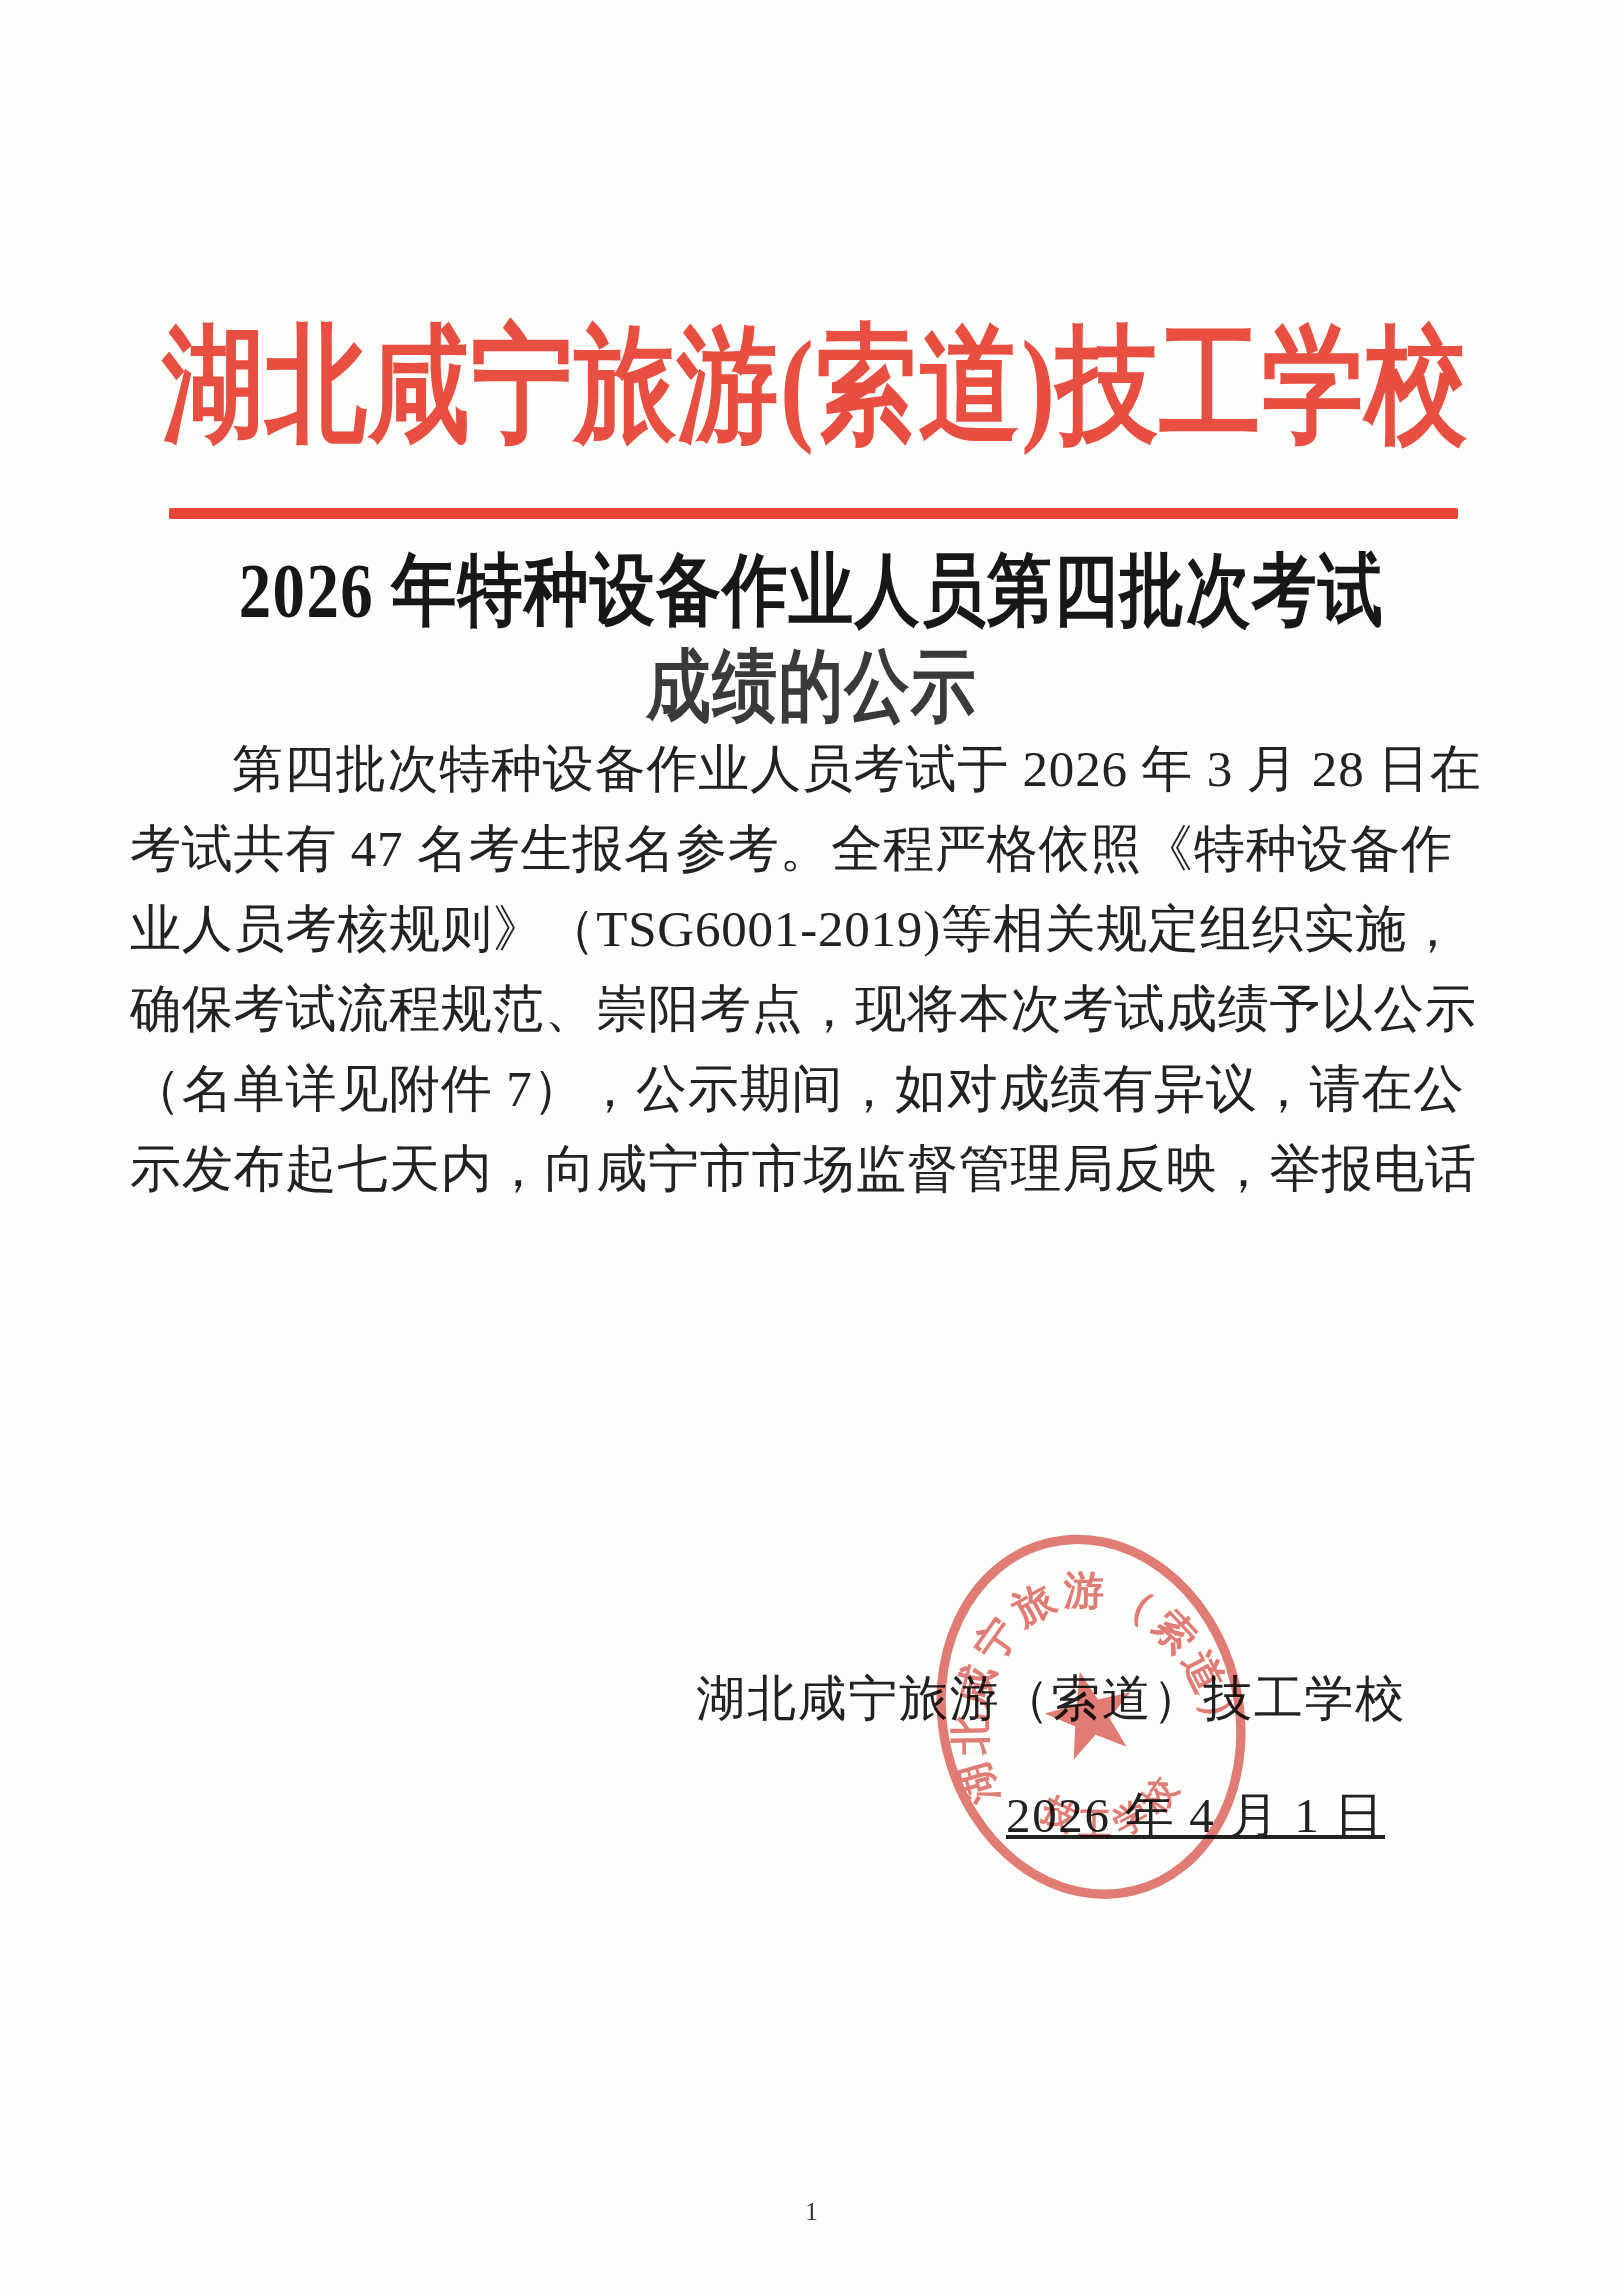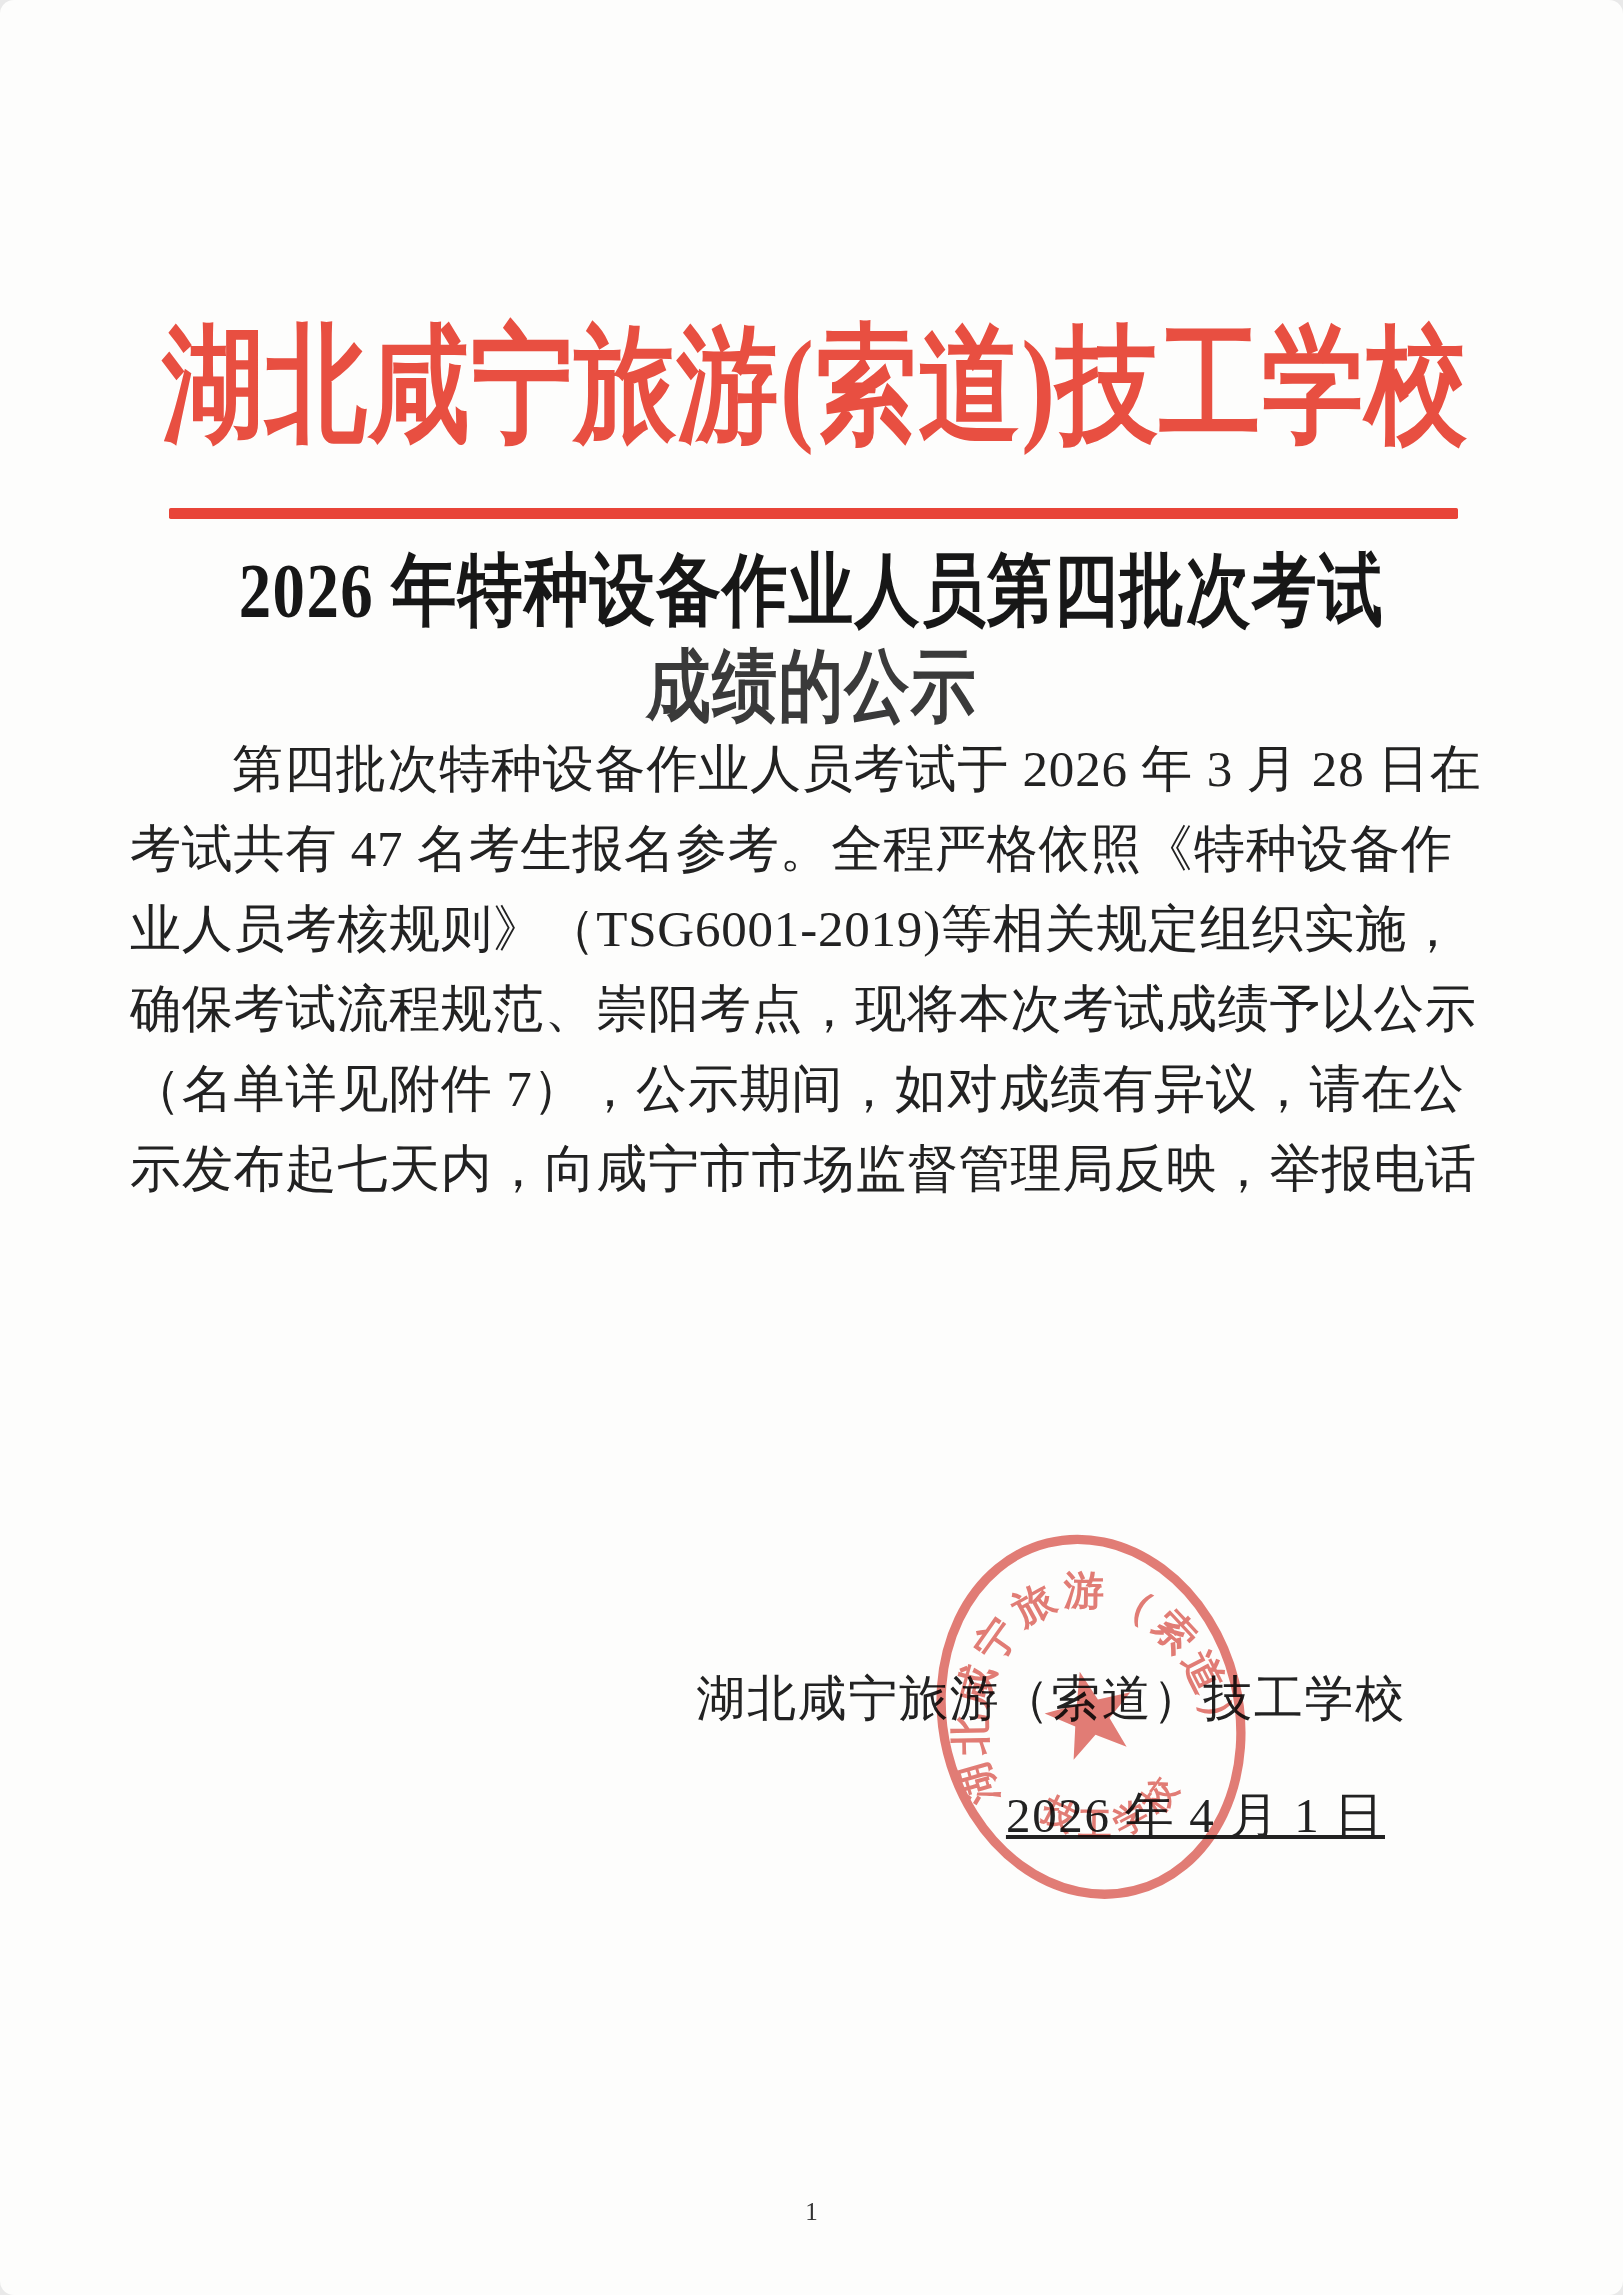--- a/index.html
+++ b/index.html
@@ -5,21 +5,20 @@
   html, body { margin: 0; padding: 0; background: #e9e9e9; }
   .page {
     position: relative;
     width: 1623px;
     height: 2295px;
     margin: 0 auto;
     background: #fdfdfc;
     overflow: hidden;
     font-family: "Liberation Serif", "DejaVu Serif", serif;
     color: #1d1d1d;
-    border-radius: 14px;
   }
   .letterhead {
     position: absolute;
     top: 306px;
     left: 0;
     width: 100%;
     text-align: center;
     font-size: 127px;
     line-height: 1.25;
     font-weight: bold;

